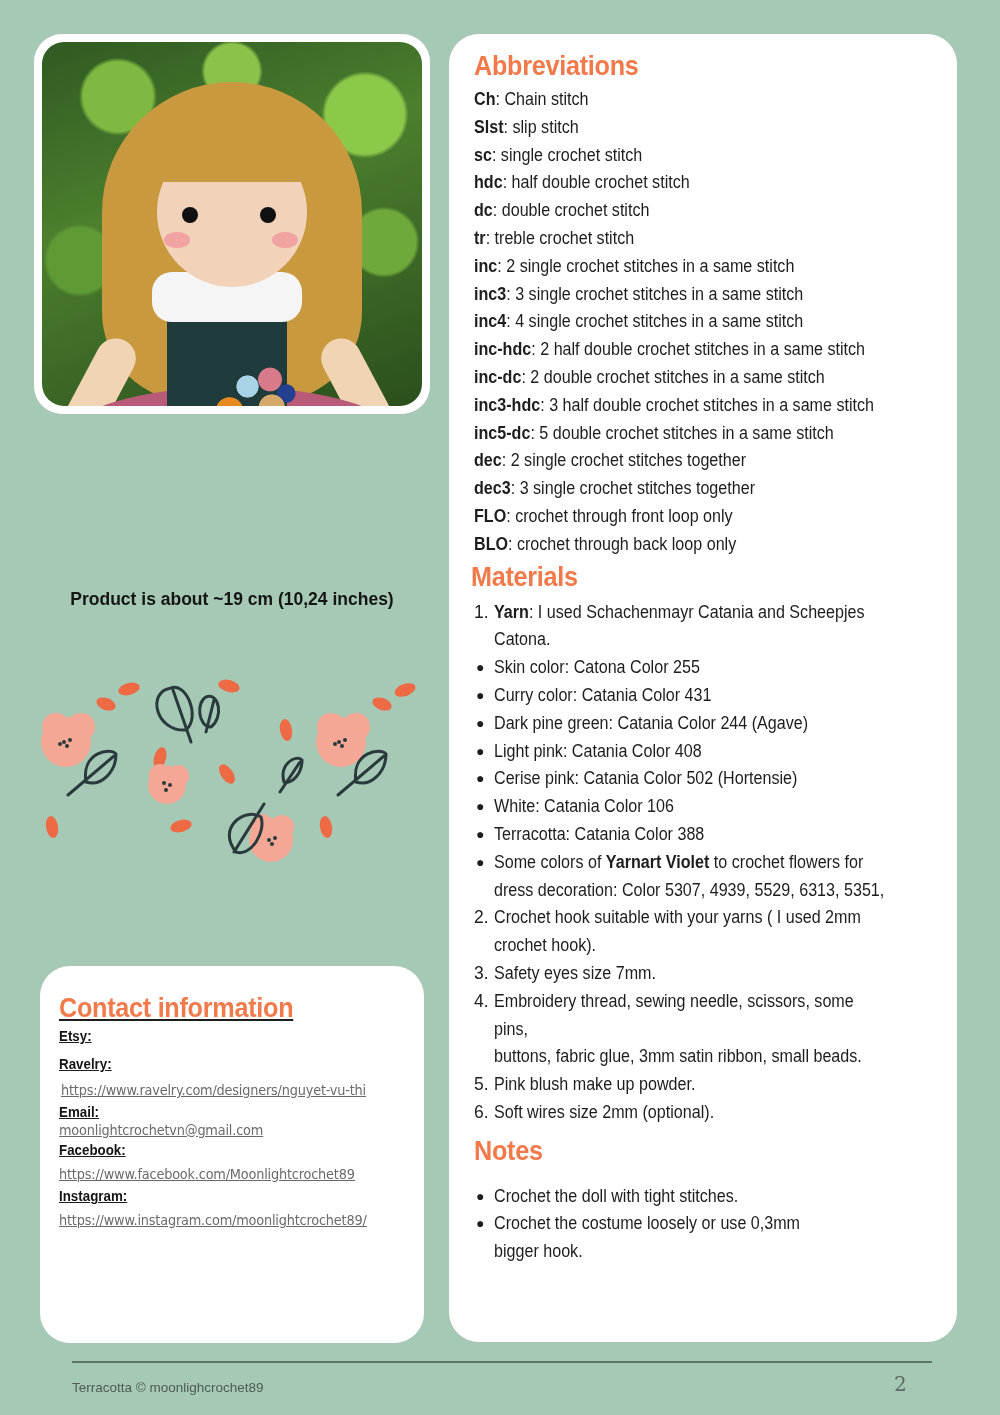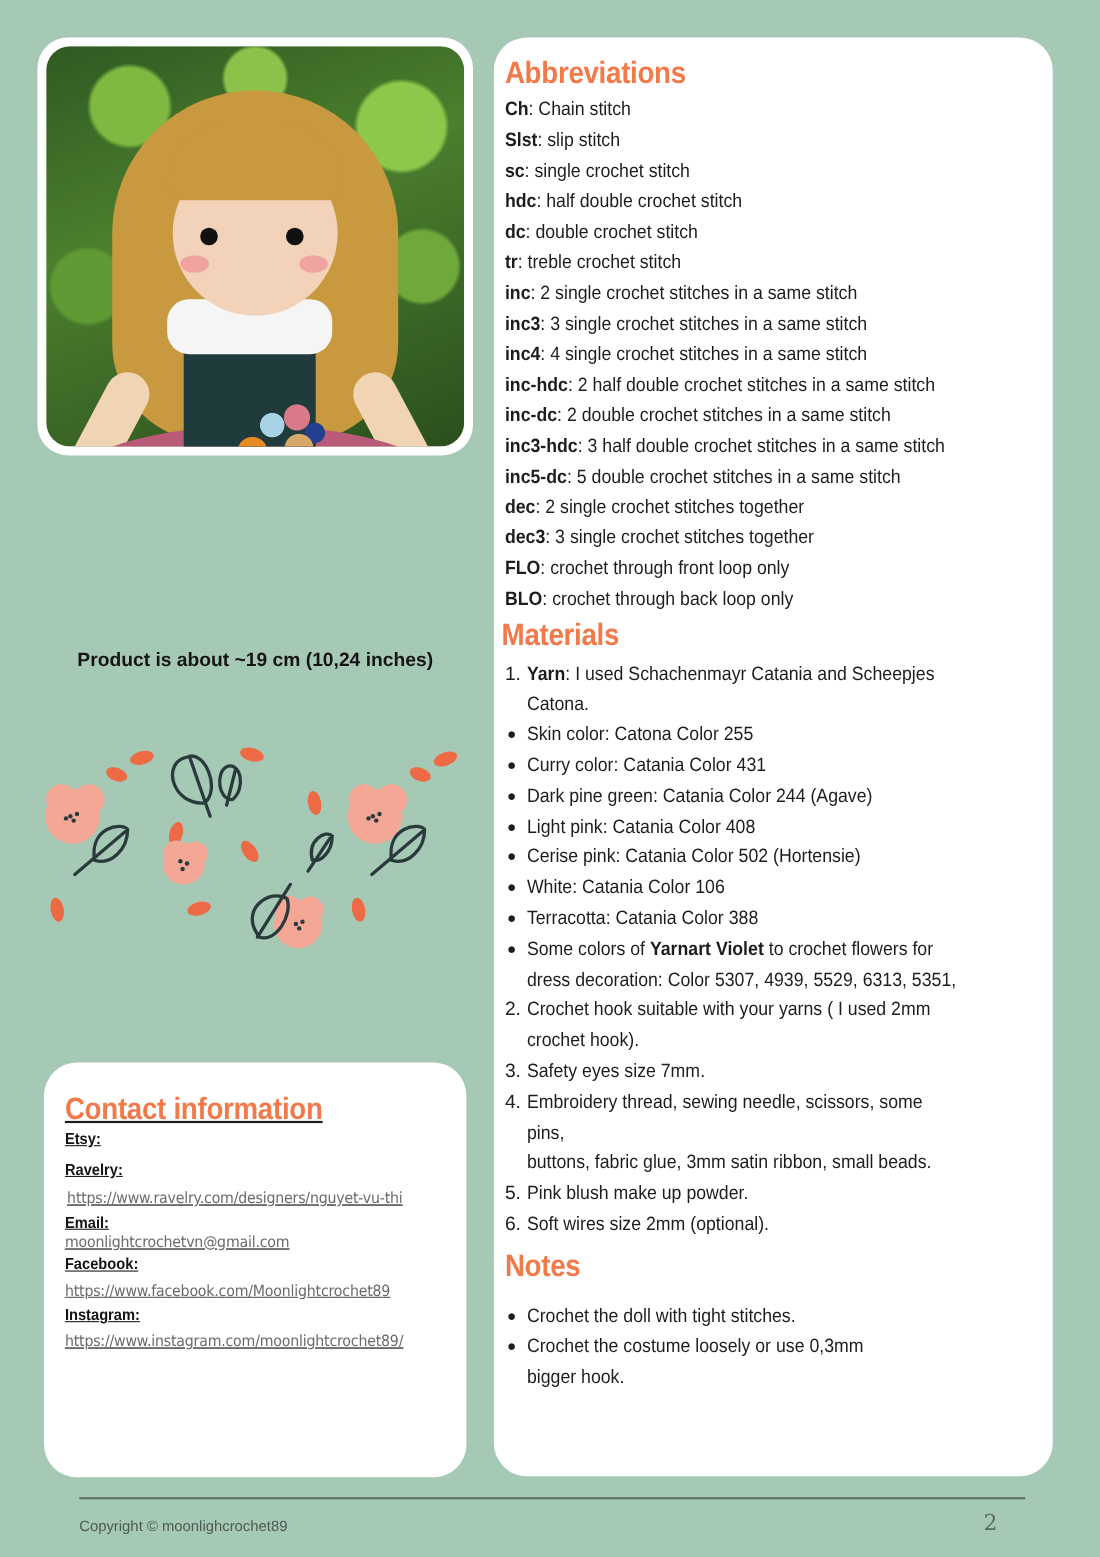--- a/index.html
+++ b/index.html
@@ -48,21 +48,21 @@
       font-family: "DejaVu Sans", sans-serif; letter-spacing: 0.2px;
     }
     .caption {
       position: absolute; left: 0; top: 589px; width: 464px; text-align: center;
       font-weight: bold; font-size: 17.5px; color: #151515;
     }
     .deco { position: absolute; left: 36px; top: 672px; width: 394px; height: 200px; }
     .card {
       position: absolute; background: #ffffff; border-radius: 30px;
     }
-    .right-card { left: 449px; top: 34px; width: 508px; height: 1308px; padding: 14px 22px 0 10px; }
+    .right-card { left: 449px; top: 34px; width: 508px; height: 1308px; padding: 14px 22px 0 25px; }
     .contact-card { left: 40px; top: 966px; width: 384px; height: 377px; padding: 24px 18px 0 19px; text-decoration: underline; }
     h2.section {
       color: #f2794a; font-weight: bold; font-size: 28px; line-height: 36px;
       font-family: "Liberation Sans", sans-serif; letter-spacing: -0.3px;
       transform: scaleX(0.9); transform-origin: left center;
     }
     .abbr-list { list-style: none; margin-top: 2px; }
     .abbr-list li { font-size: 17.5px; line-height: 27.8px; white-space: nowrap; transform: scaleX(0.92); transform-origin: left center; }
     .abbr-list b { font-weight: bold; }
     .materials { margin-top: 4px; }
@@ -231,14 +231,14 @@
 
   <h2 class="section notes-h">Notes</h2>
   <div class="notes">
     <div class="mat-row"><span class="marker dot">●</span><span class="txt">Crochet the doll with tight stitches.</span></div>
     <div class="mat-row"><span class="marker dot">●</span><span class="txt">Crochet the costume loosely or use 0,3mm</span></div>
     <div class="mat-row"><span class="txt">bigger hook.</span></div>
   </div>
 </div>
 
 <div class="footer-rule"></div>
-<div class="copyright">Copyright © moonlighcrochet89</div>
+<div class="copyright">Terracotta © moonlighcrochet89</div>
 <div class="page-num">2</div>
 
 </body></html>

